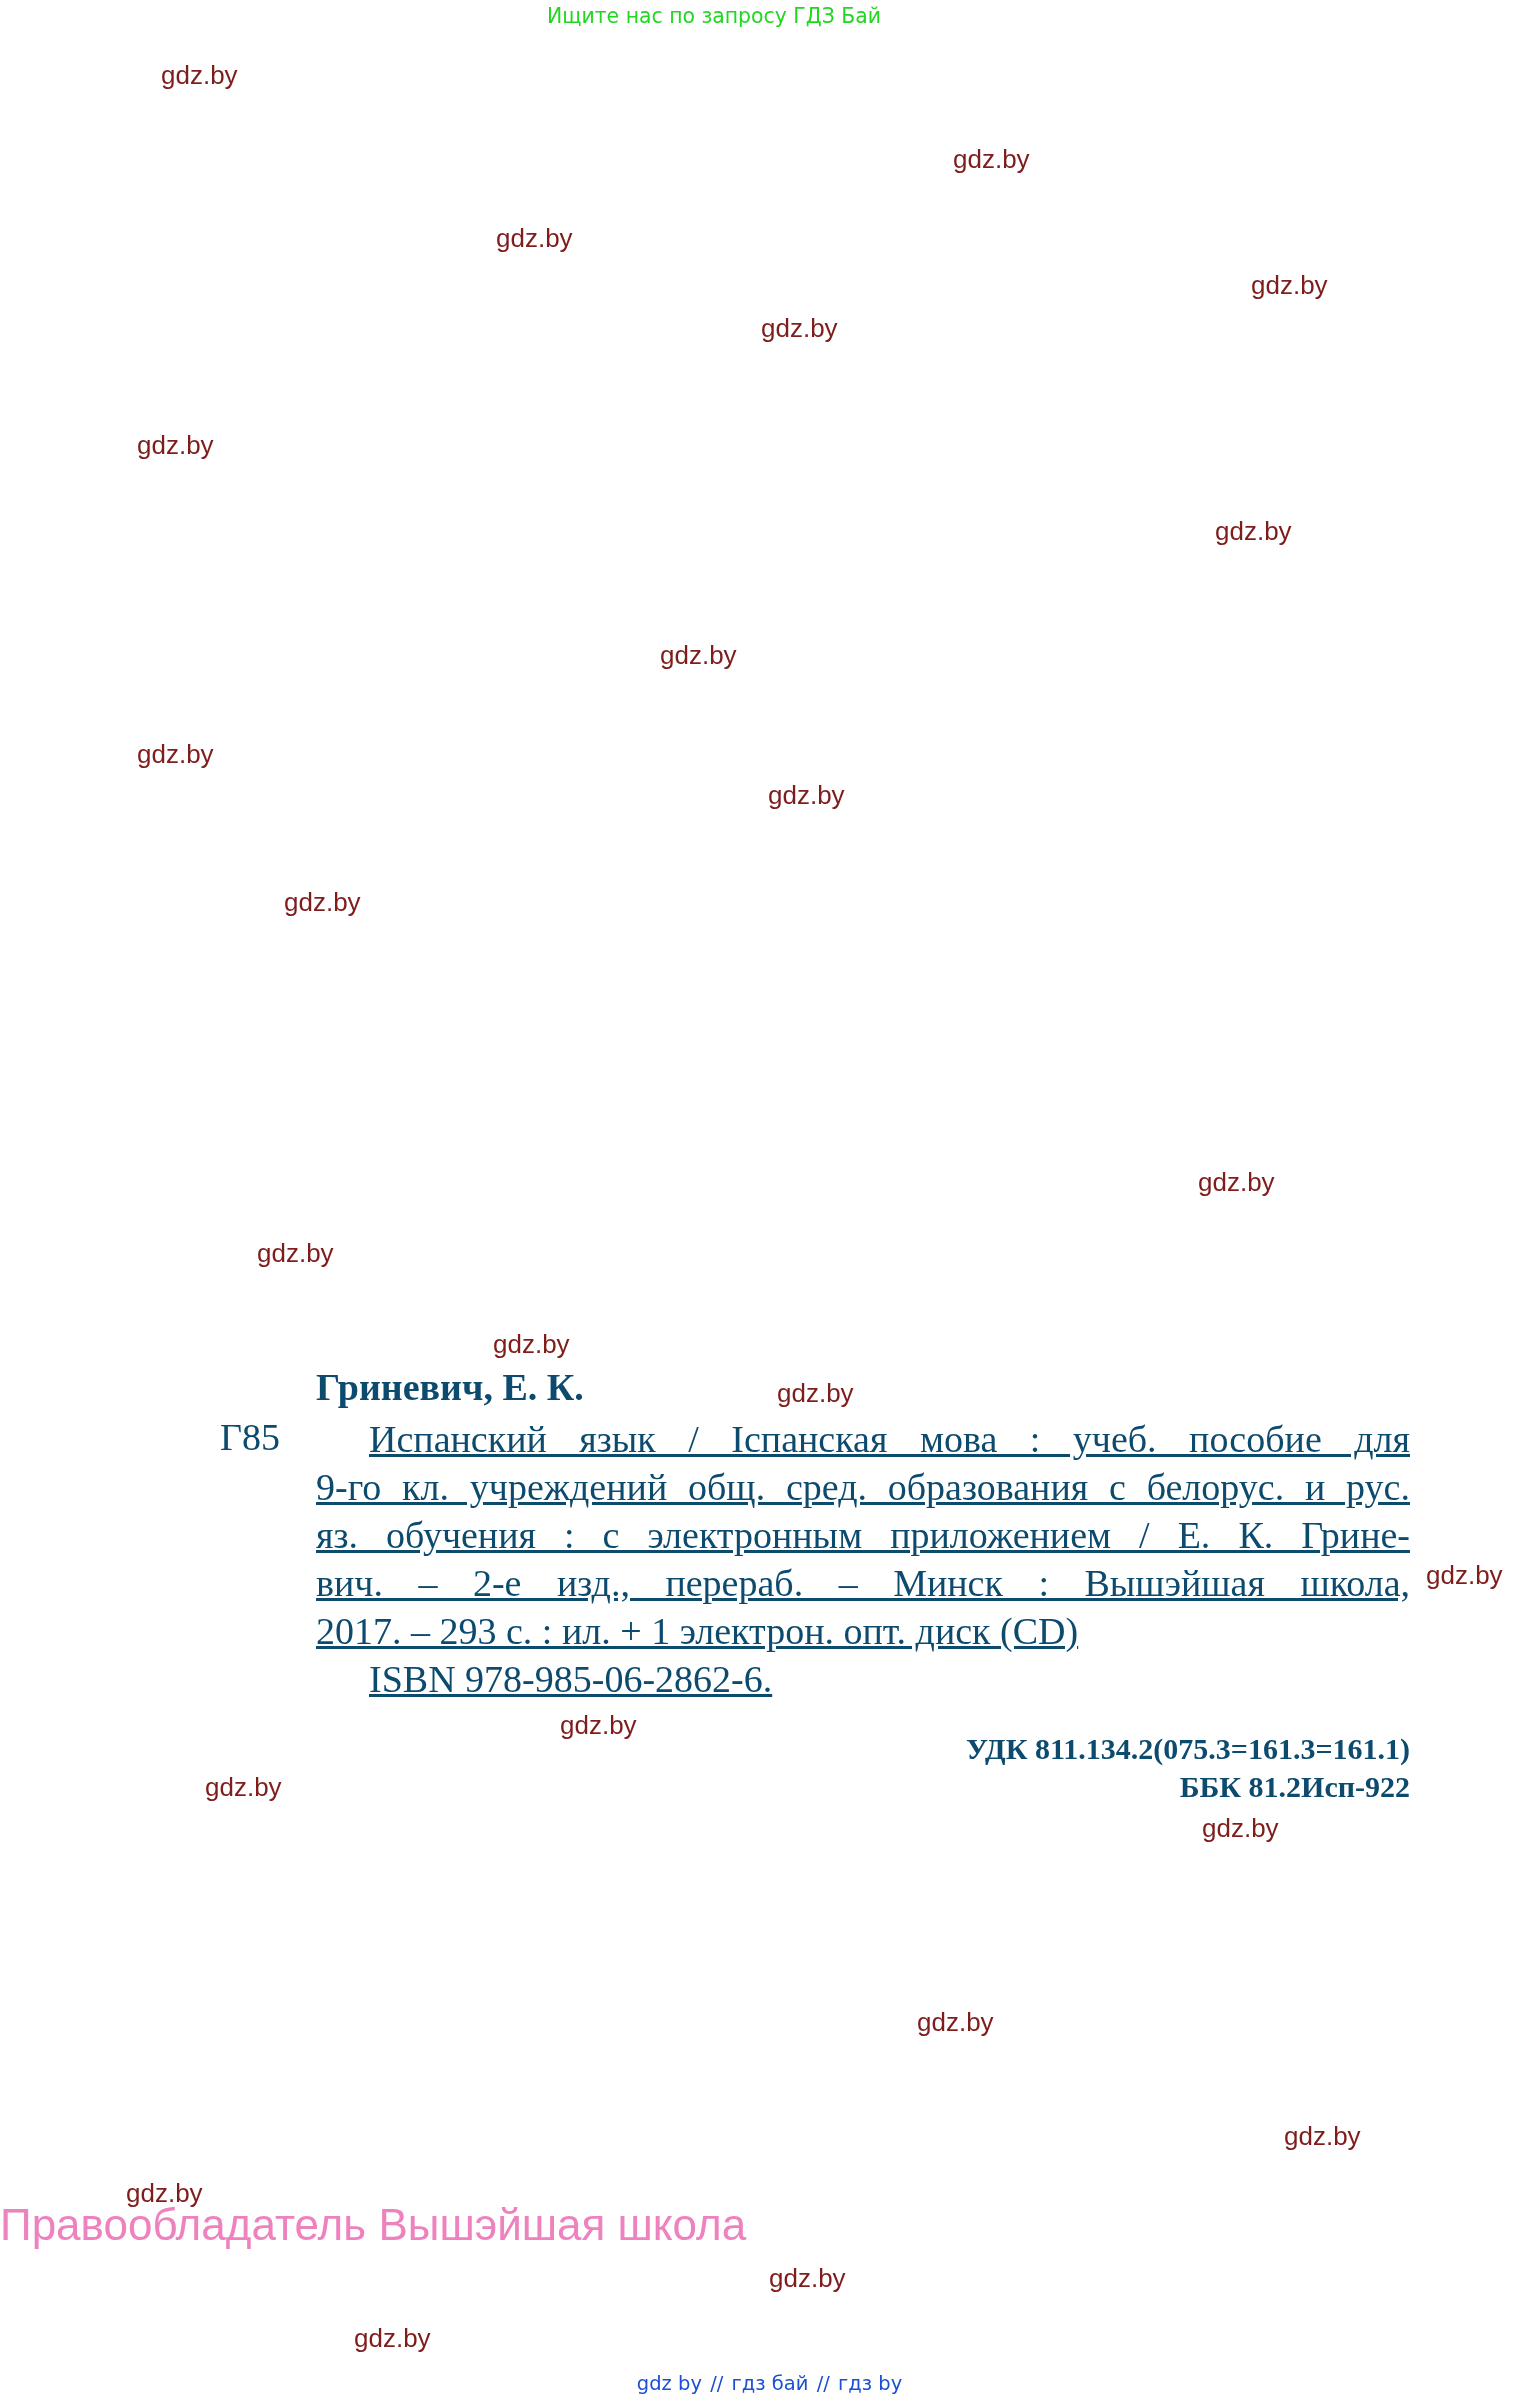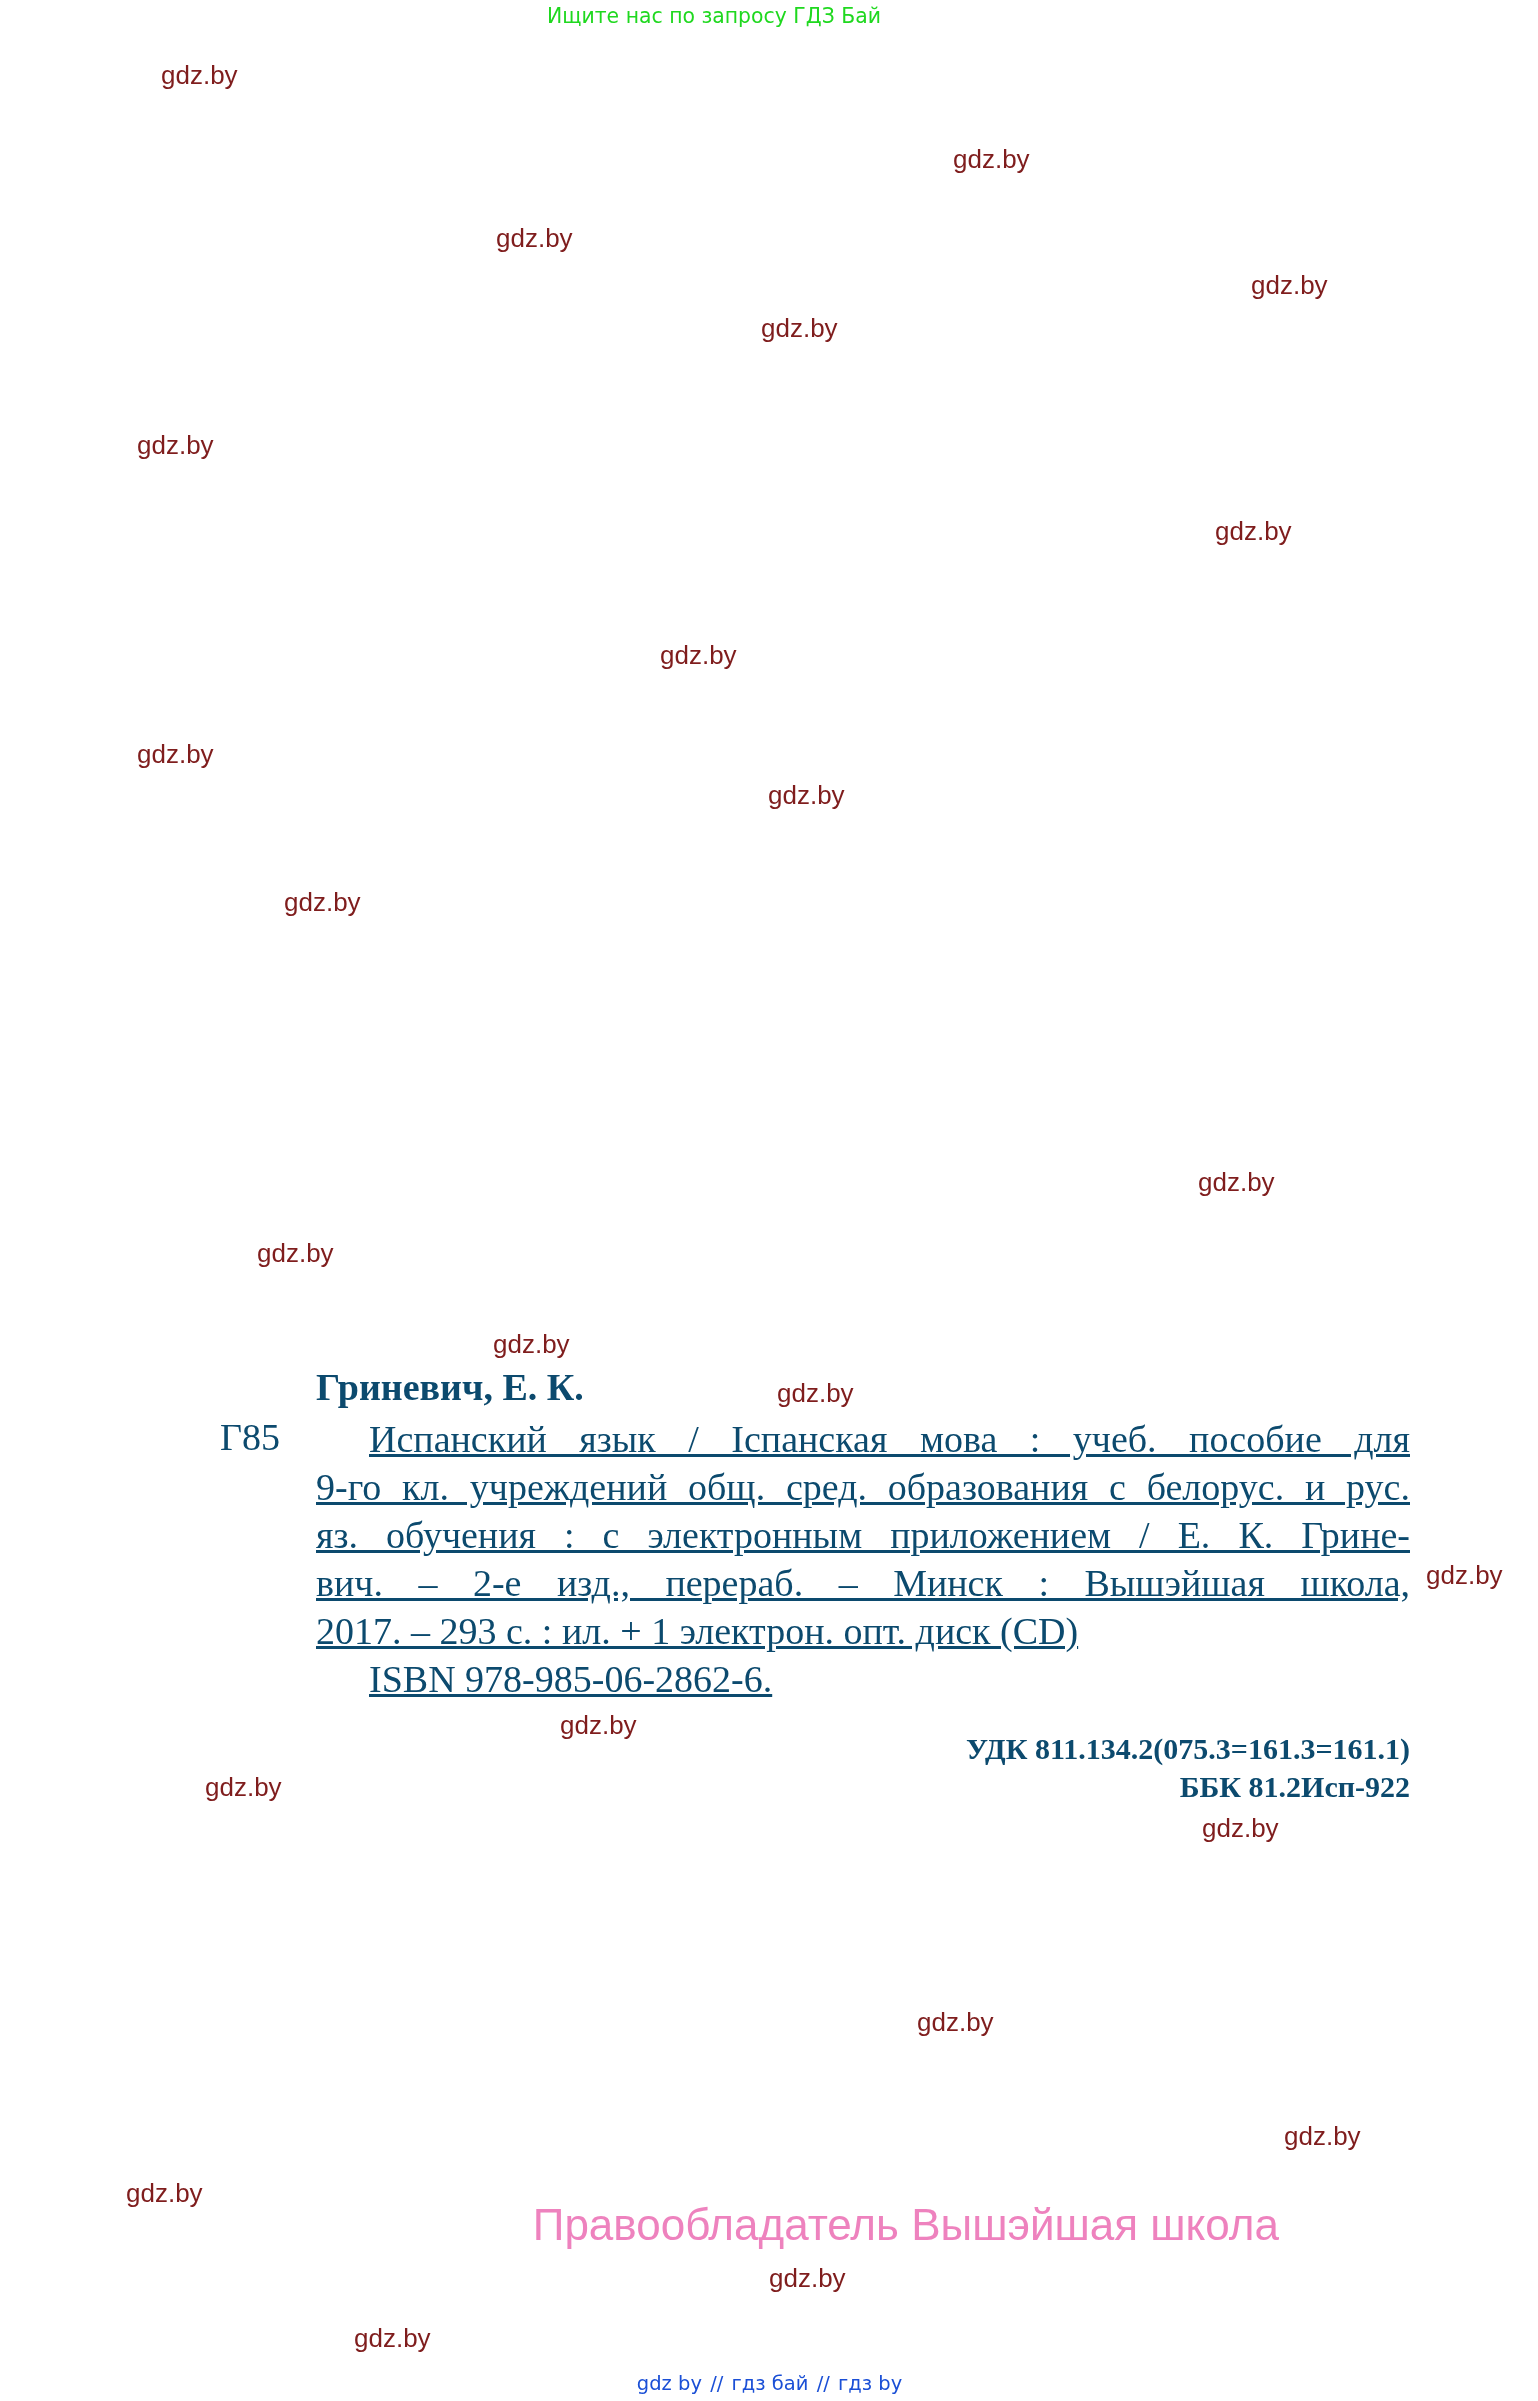--- a/index.html
+++ b/index.html
@@ -24,21 +24,21 @@
     font-size: 38px; line-height: 48px; text-align: justify; text-decoration: underline;
   }
   .bib .line { display: block; text-align: justify; text-align-last: justify; white-space: nowrap; }
   .bib .line.last { text-align-last: left; }
   .bib .indent { padding-left: 53px; }
   .udk {
     position: absolute; right: 129px; top: 1730px; font-size: 30px;
     font-weight: bold; text-align: right; line-height: 38px;
   }
   .copyright {
-    position: absolute; left: 0; top: 2200px; width: 1279px; text-align: right;
+    position: absolute; left: 0; top: 2200px; width: 1279px; text-align: left;
     font-family: "Liberation Sans", sans-serif; font-size: 44px; color: #ee82be;
   }
   .footer-links {
     position: absolute; left: 0; top: 2372px; width: 1539px; text-align: center;
     font-family: "DejaVu Sans", sans-serif; font-size: 19.5px; color: #1a4fd6;
   }
   .footer-links span { margin: 0 1px; }
 </style>
 </head>
 <body>

